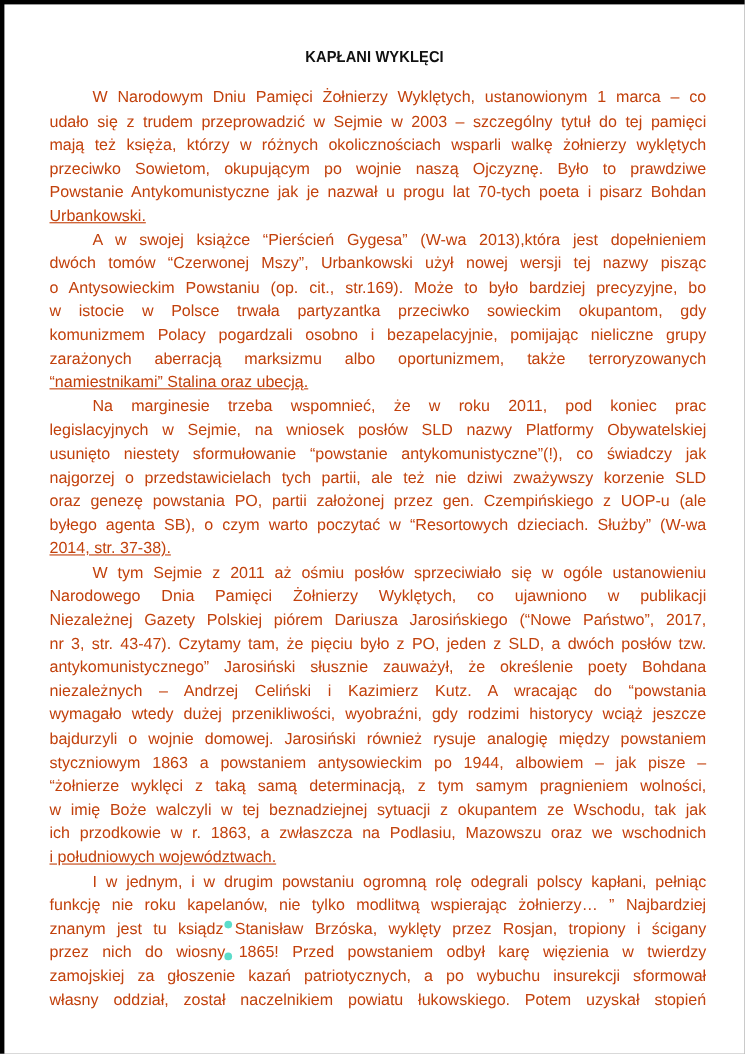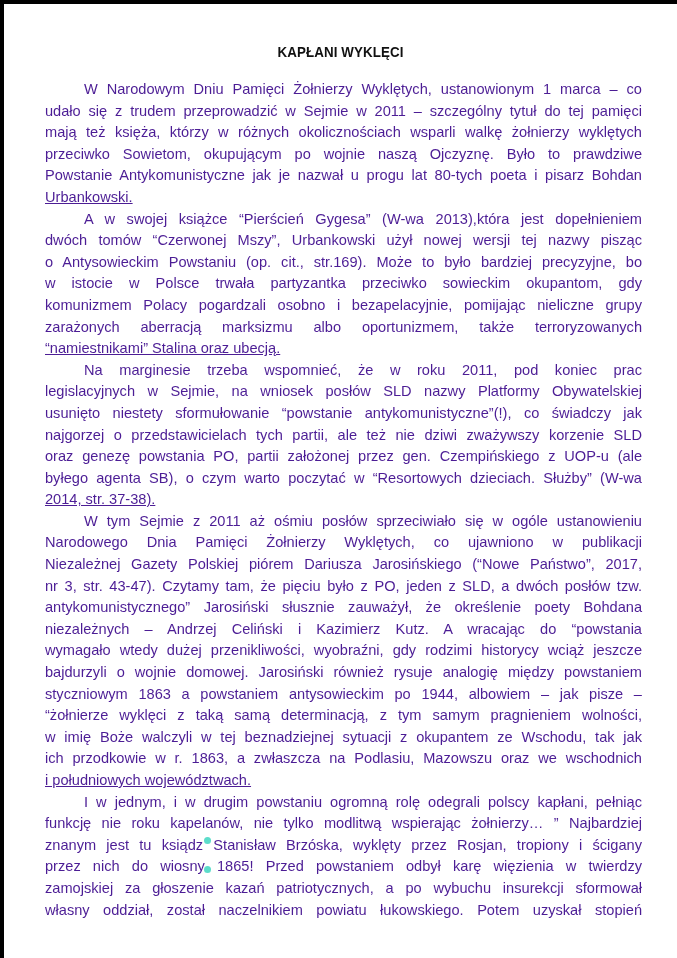--- a/index.html
+++ b/index.html
@@ -9,42 +9,42 @@
     border:4px solid #000000; background:#ffffff;
   }
   .title {
     position:absolute; left:0; right:0; top:40px; text-align:center;
     font-family:"Liberation Sans", sans-serif; font-weight:bold; font-size:14.5px;
     color:#111; letter-spacing:0.1px; transform:scaleX(0.92);
   }
   .body {
     position:absolute; left:41px; top:75px; width:597px;
     font-family:"Liberation Sans", sans-serif; font-size:14.6px; line-height:21.6px;
-    color:#4c1d95;
+    color:#c2410c;
   }
   .line { display:block; white-space:nowrap; text-align:justify; text-align-last:justify; height:21.6px; }
   .line.last { text-align-last:left;text-decoration:underline; }
   .line.first { padding-left:39px; }
   .handle {
     position:absolute; width:7px; height:7px; border-radius:50%;
     background:#3fd6c1; opacity:0.85;
   }
 </style>
 </head>
 <body>
 
 <div class="page">
   <div class="title">KAPŁANI  WYKLĘCI</div>
   <div class="body" id="doc-body">
       <div>
         <span class="line first">W Narodowym Dniu Pamięci Żołnierzy Wyklętych,  ustanowionym 1 marca – co</span>
-        <span class="line">udało się z trudem  przeprowadzić w Sejmie w 2011 – szczególny tytuł do tej pamięci</span>
+        <span class="line">udało się z trudem  przeprowadzić w Sejmie w 2003 – szczególny tytuł do tej pamięci</span>
         <span class="line">mają też księża, którzy w różnych okolicznościach wsparli walkę żołnierzy wyklętych</span>
         <span class="line">przeciwko Sowietom, okupującym po wojnie naszą Ojczyznę. Było to prawdziwe</span>
-        <span class="line">Powstanie Antykomunistyczne jak je nazwał u progu lat 80-tych poeta i pisarz Bohdan</span>
+        <span class="line">Powstanie Antykomunistyczne jak je nazwał u progu lat 70-tych poeta i pisarz Bohdan</span>
         <span class="line last">Urbankowski.</span>
       </div>
       <div>
         <span class="line first">A w swojej książce “Pierścień Gygesa” (W-wa 2013),która jest dopełnieniem</span>
         <span class="line">dwóch tomów “Czerwonej Mszy”, Urbankowski użył nowej wersji tej nazwy pisząc</span>
         <span class="line">o Antysowieckim Powstaniu (op. cit., str.169). Może to było bardziej precyzyjne, bo</span>
         <span class="line">w istocie w Polsce trwała partyzantka przeciwko sowieckim okupantom, gdy</span>
         <span class="line">komunizmem Polacy pogardzali osobno i bezapelacyjnie, pomijając nieliczne grupy</span>
         <span class="line">zarażonych aberracją marksizmu albo oportunizmem, także terroryzowanych</span>
         <span class="line last">“namiestnikami” Stalina oraz ubecją.</span>

